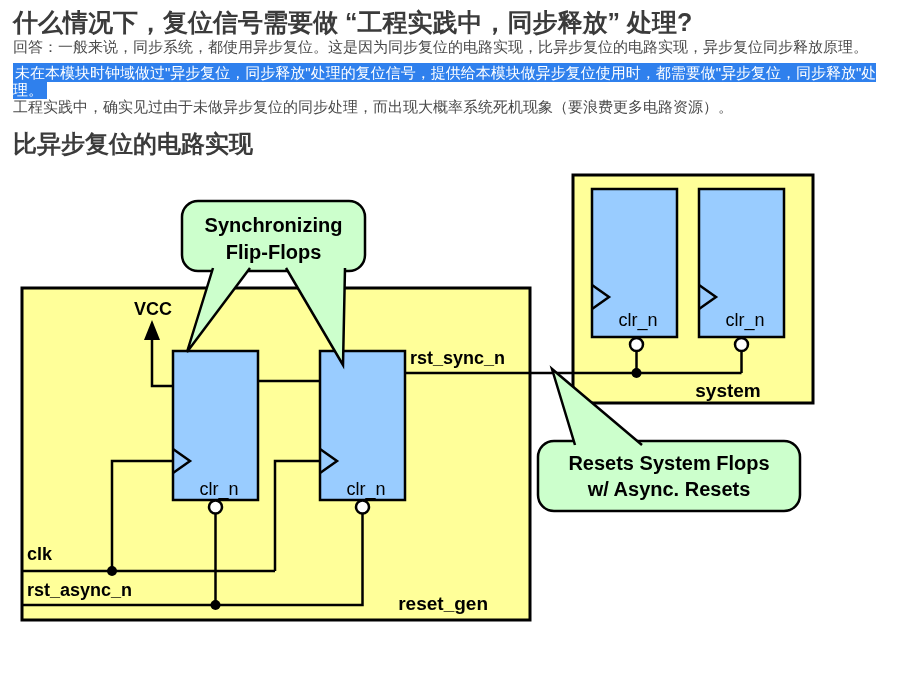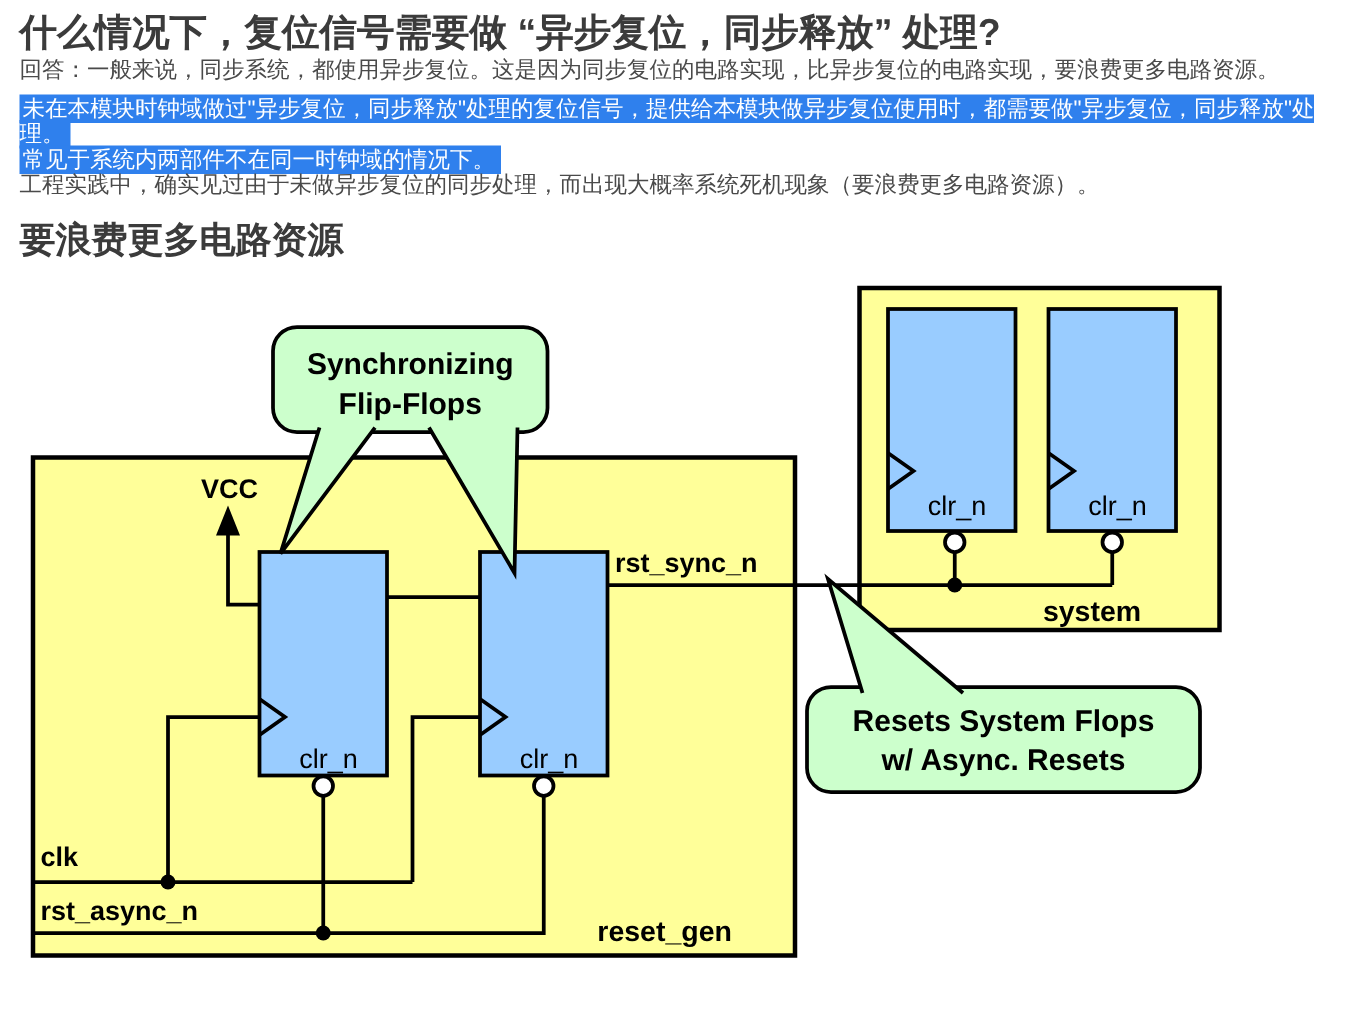--- a/index.html
+++ b/index.html
@@ -19,32 +19,31 @@
   .lbl-bold{font-weight:bold;font-size:18px;fill:#000;}
   .lbl-module{font-weight:bold;font-size:19px;fill:#000;}
   .lbl-pin{font-weight:normal;font-size:18px;fill:#000;}
   .callout-text{font-weight:bold;font-size:20px;fill:#000;}
 </style>
 </head>
 <body>
 
 <div class="content">
 
-  <h1 class="title">什么情况下，复位信号需要做 “异步复位，同步释放” 处理?</h1>
+  <h1 class="title">什么情况下，复位信号需要做 “工程实践中，同步释放” 处理?</h1>
 
-  <p class="body-text p-answer">回答：一般来说，同步系统，都使用异步复位。这是因为同步复位的电路实现，比异步复位的电路实现，要浪费更多电路资源。</p>
+  <p class="body-text p-answer">回答：一般来说，同步系统，都使用异步复位。这是因为同步复位的电路实现，比异步复位的电路实现，异步复位同步释放原理。</p>
 
   <div class="hl-block">
     <div class="hl-line"><span class="hl" style="background-color: rgb(47, 128, 237); color: rgb(255, 255, 255);">未在本模块时钟域做过"异步复位，同步释放"处理的复位信号，提供给本模块做异步复位使用时，都需要做"异步复位，同步释放"处理。</span></div>
-    <div class="hl-line"><span class="hl" style="background-color: rgb(47, 128, 237); color: rgb(255, 255, 255);">常见于系统内两部件不在同一时钟域的情况下。</span></div>
   </div>
 
   <p class="body-text p-practice">工程实践中，确实见过由于未做异步复位的同步处理，而出现大概率系统死机现象（要浪费更多电路资源）。</p>
 
-  <h2 class="section">要浪费更多电路资源</h2>
+  <h2 class="section">比异步复位的电路实现</h2>
 </div>
 
 <svg class="diagram" width="897" height="475" viewBox="0 206 897 475" xmlns="http://www.w3.org/2000/svg">
 
   <rect x="22" y="335" width="508" height="332" stroke="#000" stroke-width="3" fill="#FFFF99"></rect>
   <rect x="573" y="222" width="240" height="228" stroke="#000" stroke-width="3" fill="#FFFF99"></rect>
 
   <path d="M405,420 H741.5" stroke="#000" stroke-width="2.5" fill="none"></path>
 
   <rect x="173" y="398" width="85" height="149" stroke="#000" stroke-width="2.5" fill="#99CCFF"></rect>

